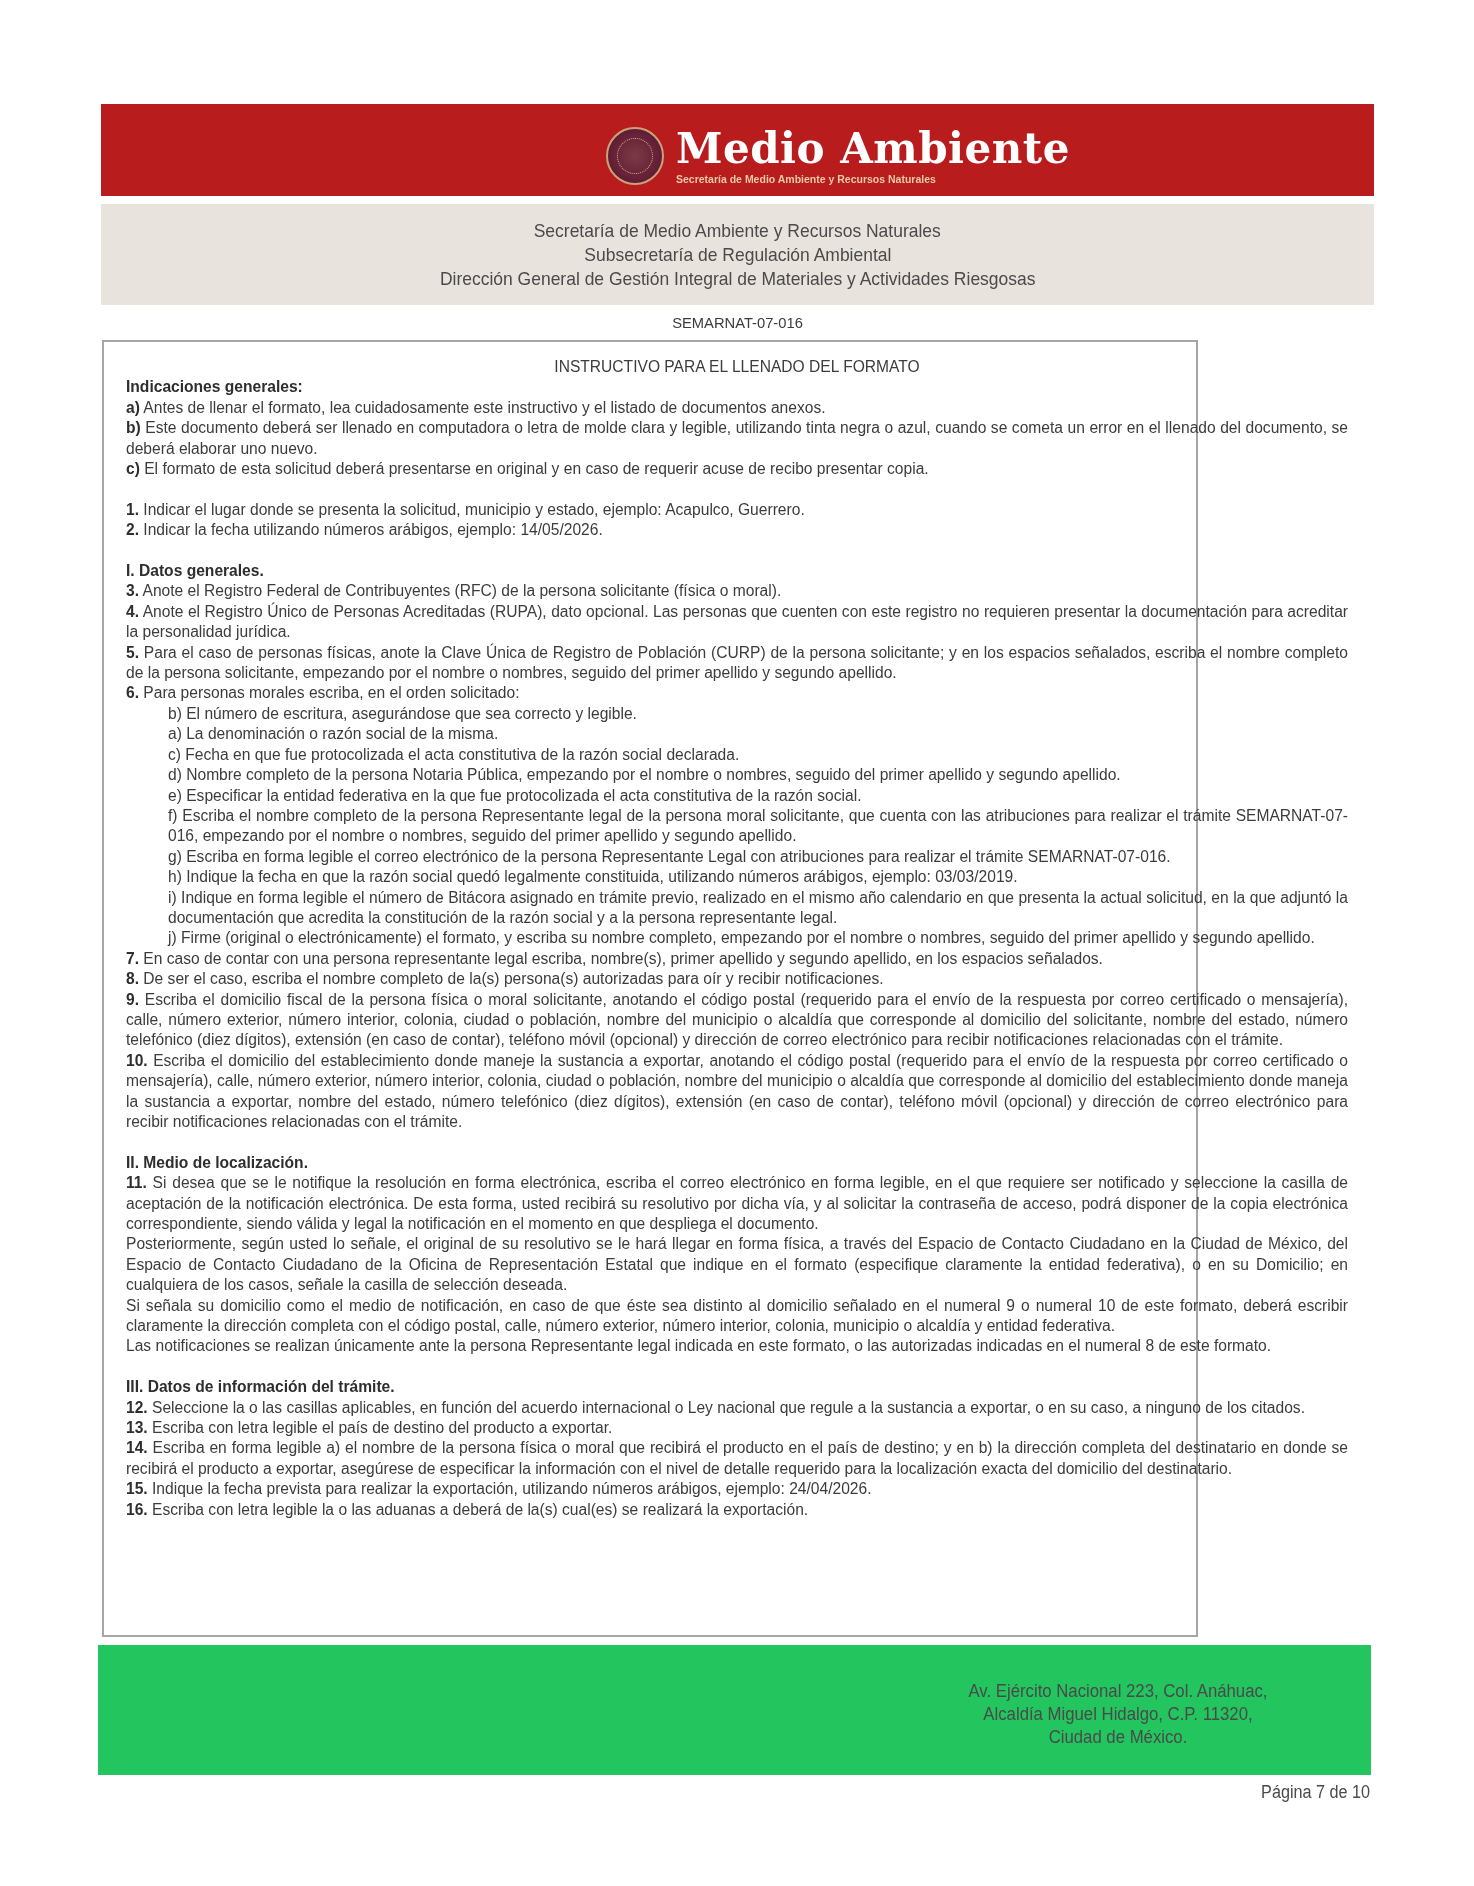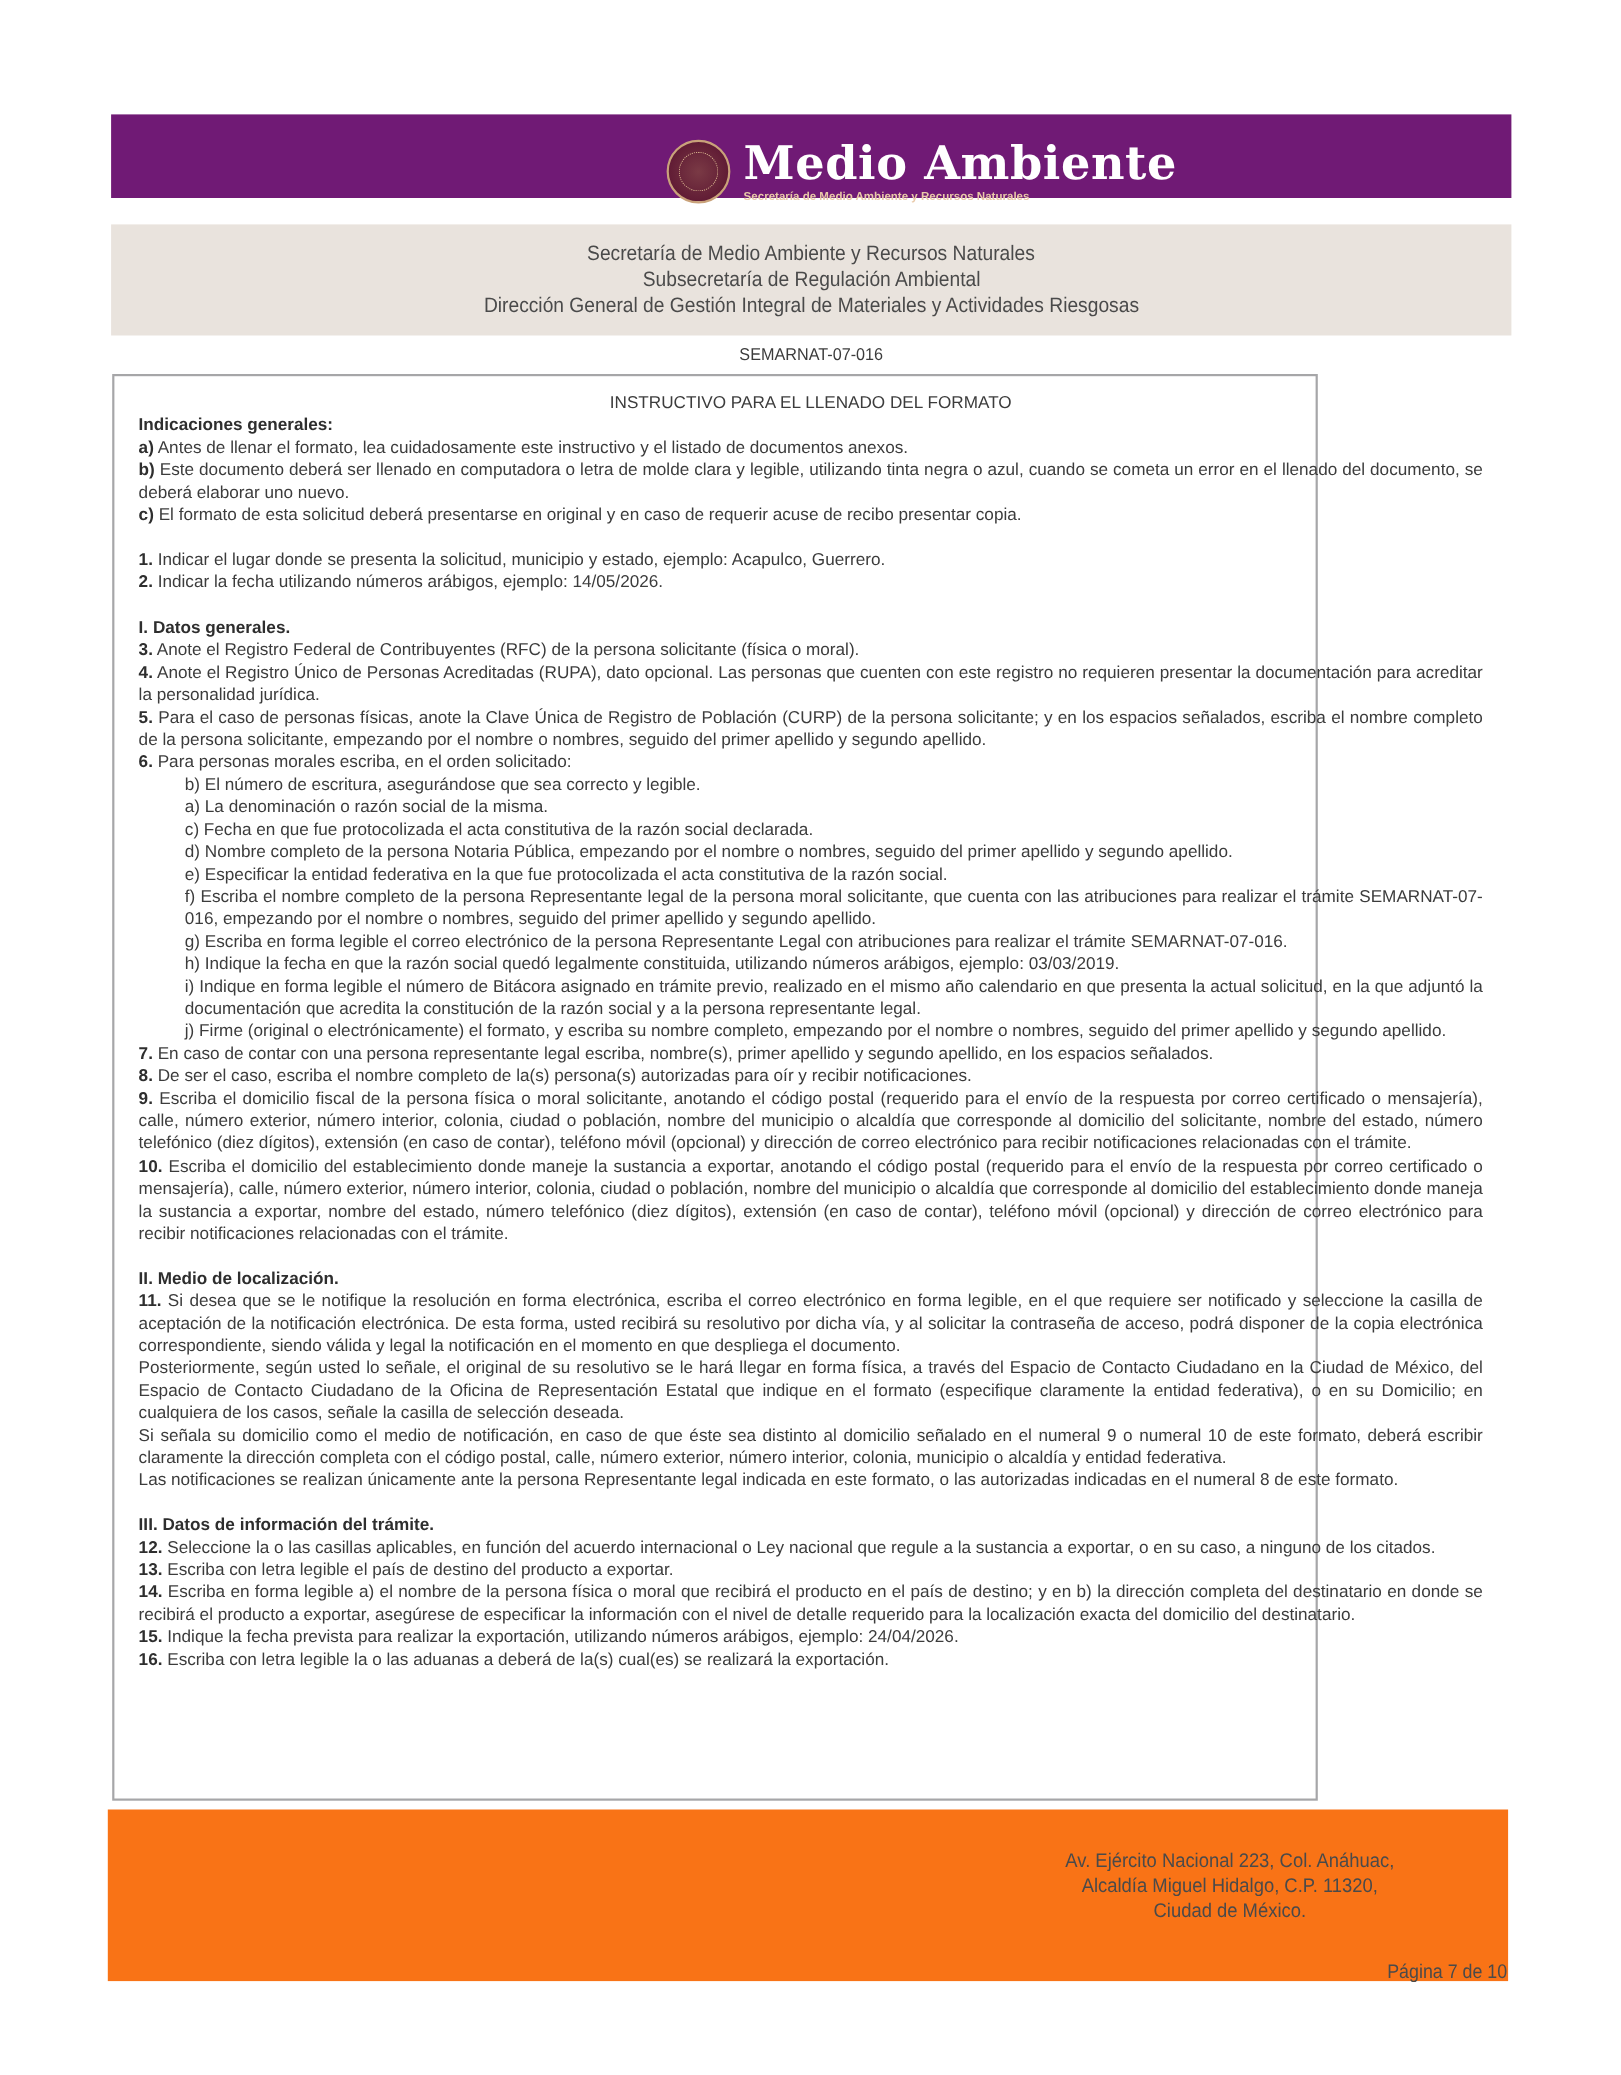--- a/index.html
+++ b/index.html
@@ -1,18 +1,18 @@
 <!DOCTYPE html>
 <html><head>
 <meta charset="utf-8">
 <style>
   html, body { margin: 0; padding: 0; background: #ffffff; }
   body { width: 1474px; height: 1886px; position: relative; overflow: hidden;
          font-family: "DejaVu Sans Condensed", "Liberation Sans Narrow", "Liberation Sans", sans-serif; color: #3c3c3c; }
-  .header-band { position: absolute; left: 101px; top: 104px; width: 1273px; height: 76px; background: #701a75; }
+  .header-band { position: absolute; left: 101px; top: 104px; width: 1273px; height: 92px; background: #b91c1c; }
   .logo-wrap { position: absolute; left: 505px; top: 20px; height: 64px; display: flex; align-items: center; }
   .seal { width: 58px; height: 58px; border-radius: 50%; border: 2px solid #c9a27a; box-sizing: border-box;
           display: flex; align-items: center; justify-content: center; margin-right: 12px;
           background: radial-gradient(circle, #7a3a45 0%, #611C35 70%); }
   .seal-inner { width: 34px; height: 34px; border-radius: 50%; border: 1.5px dotted #d8b48e; }
   .brand { display: flex; flex-direction: column; }
   .brand-title { font-family: "DejaVu Serif", "Liberation Serif", serif; font-weight: bold; color: #ffffff;
                  font-size: 42px; line-height: 44px; letter-spacing: 0.5px; }
   .brand-sub { font-family: "Liberation Sans", sans-serif; font-weight: bold; color: #e9c9a8; font-size: 10.5px; line-height: 14px; margin-top: 1px; }
 
@@ -26,21 +26,21 @@
   .box { position: absolute; left: 102px; top: 340px; width: 1096px; height: 1297px; box-sizing: border-box;
          border: 2px solid #A6A6A8; }
   .content { position: absolute; left: 22px; top: 15px; width: 1222px; font-family: "Liberation Sans", sans-serif;
              font-size: 15.6px; line-height: 20.4px; color: #3c3c3c; text-align: justify; }
   .content .title { text-align: center; display: block; }
   .content p { margin: 0; }
   .content b { color: #2e2e2e; }
   .indent { padding-left: 42px; }
   .gap { height: 20.4px; }
 
-  .footer-band { position: absolute; left: 98px; top: 1645px; width: 1273px; height: 156px; background: #f97316; }
+  .footer-band { position: absolute; left: 98px; top: 1645px; width: 1273px; height: 130px; background: #22c55e; }
   .address { position: absolute; left: 820px; top: 35px; width: 400px; text-align: center;
              font-family: "Liberation Sans", sans-serif; font-size: 18px; line-height: 23px; color: #4a4a4a; transform: scaleX(0.93); }
   .page-num { position: absolute; right: 104px; top: 1782px; font-family: "Liberation Sans", sans-serif;
               font-size: 18px; color: #4a4a4a; transform: scaleX(0.9); transform-origin: right; }
 </style>
 </head>
 <body>
 
 <div class="header-band">
   <div class="logo-wrap">

